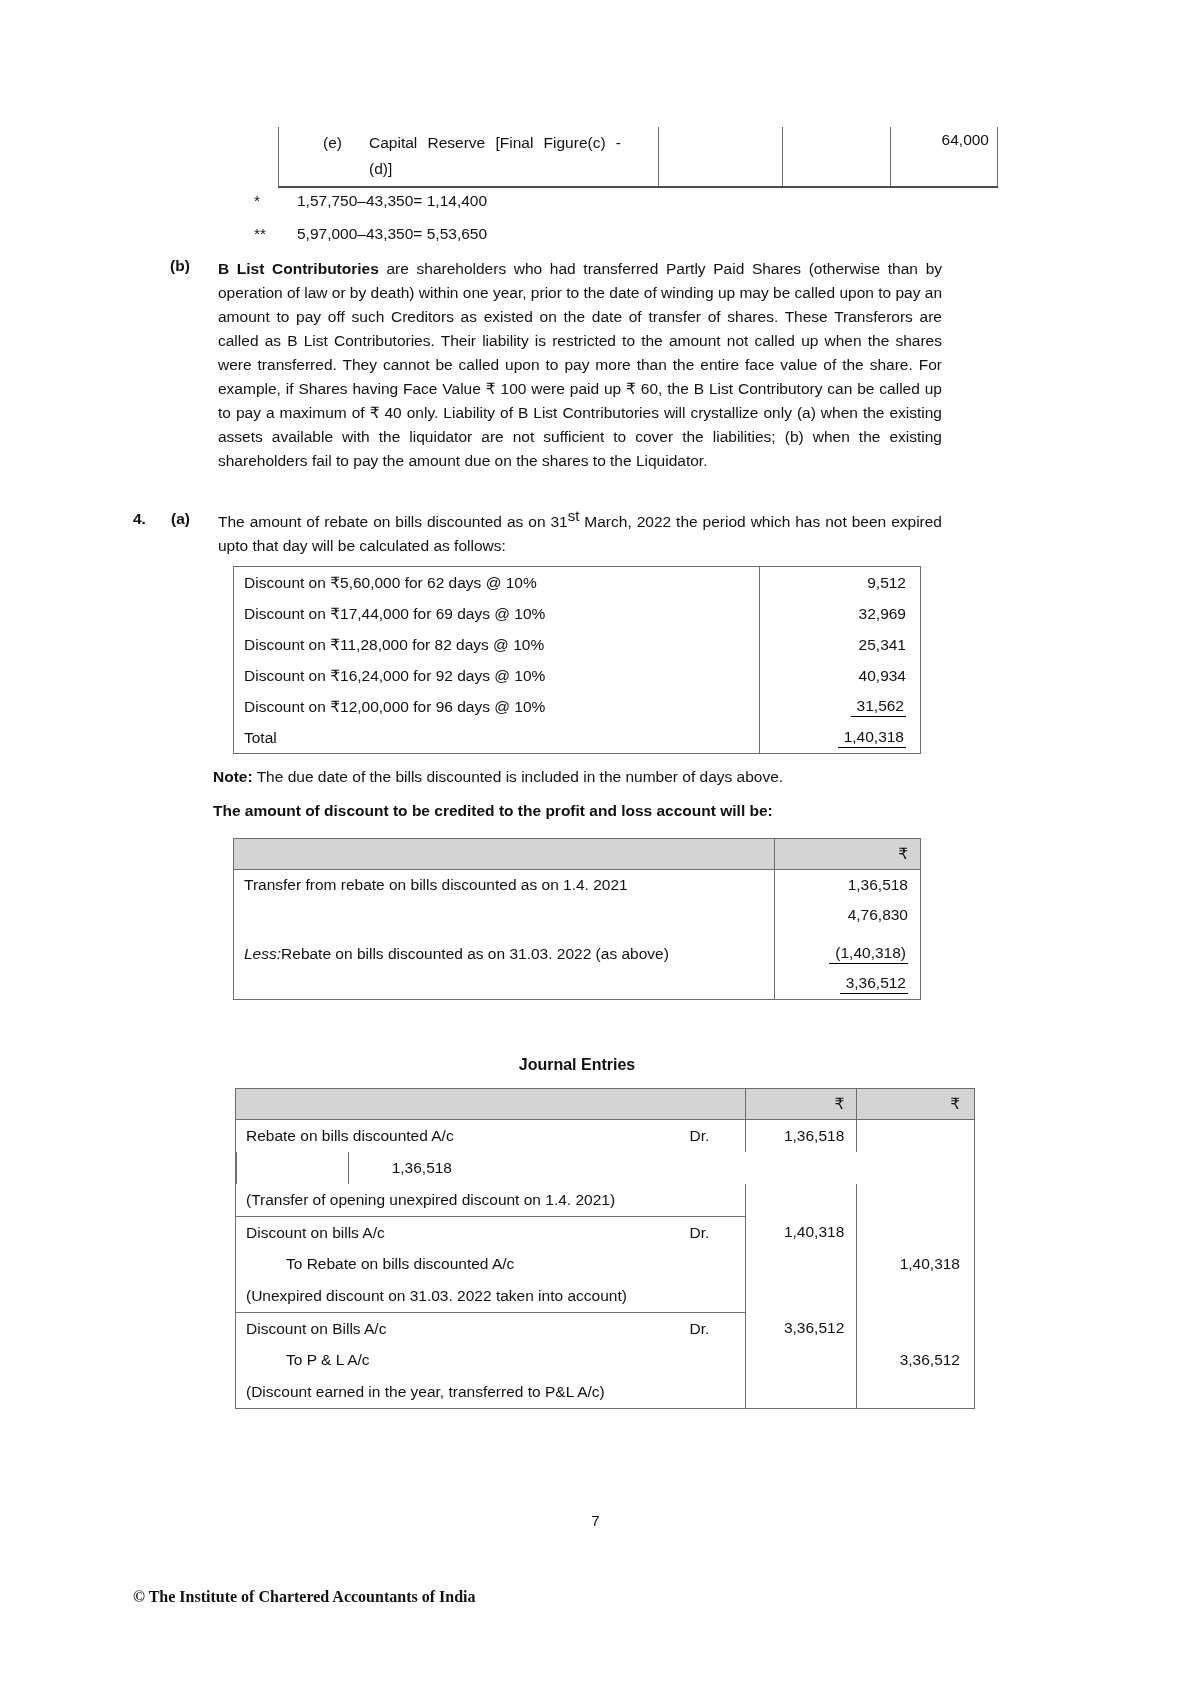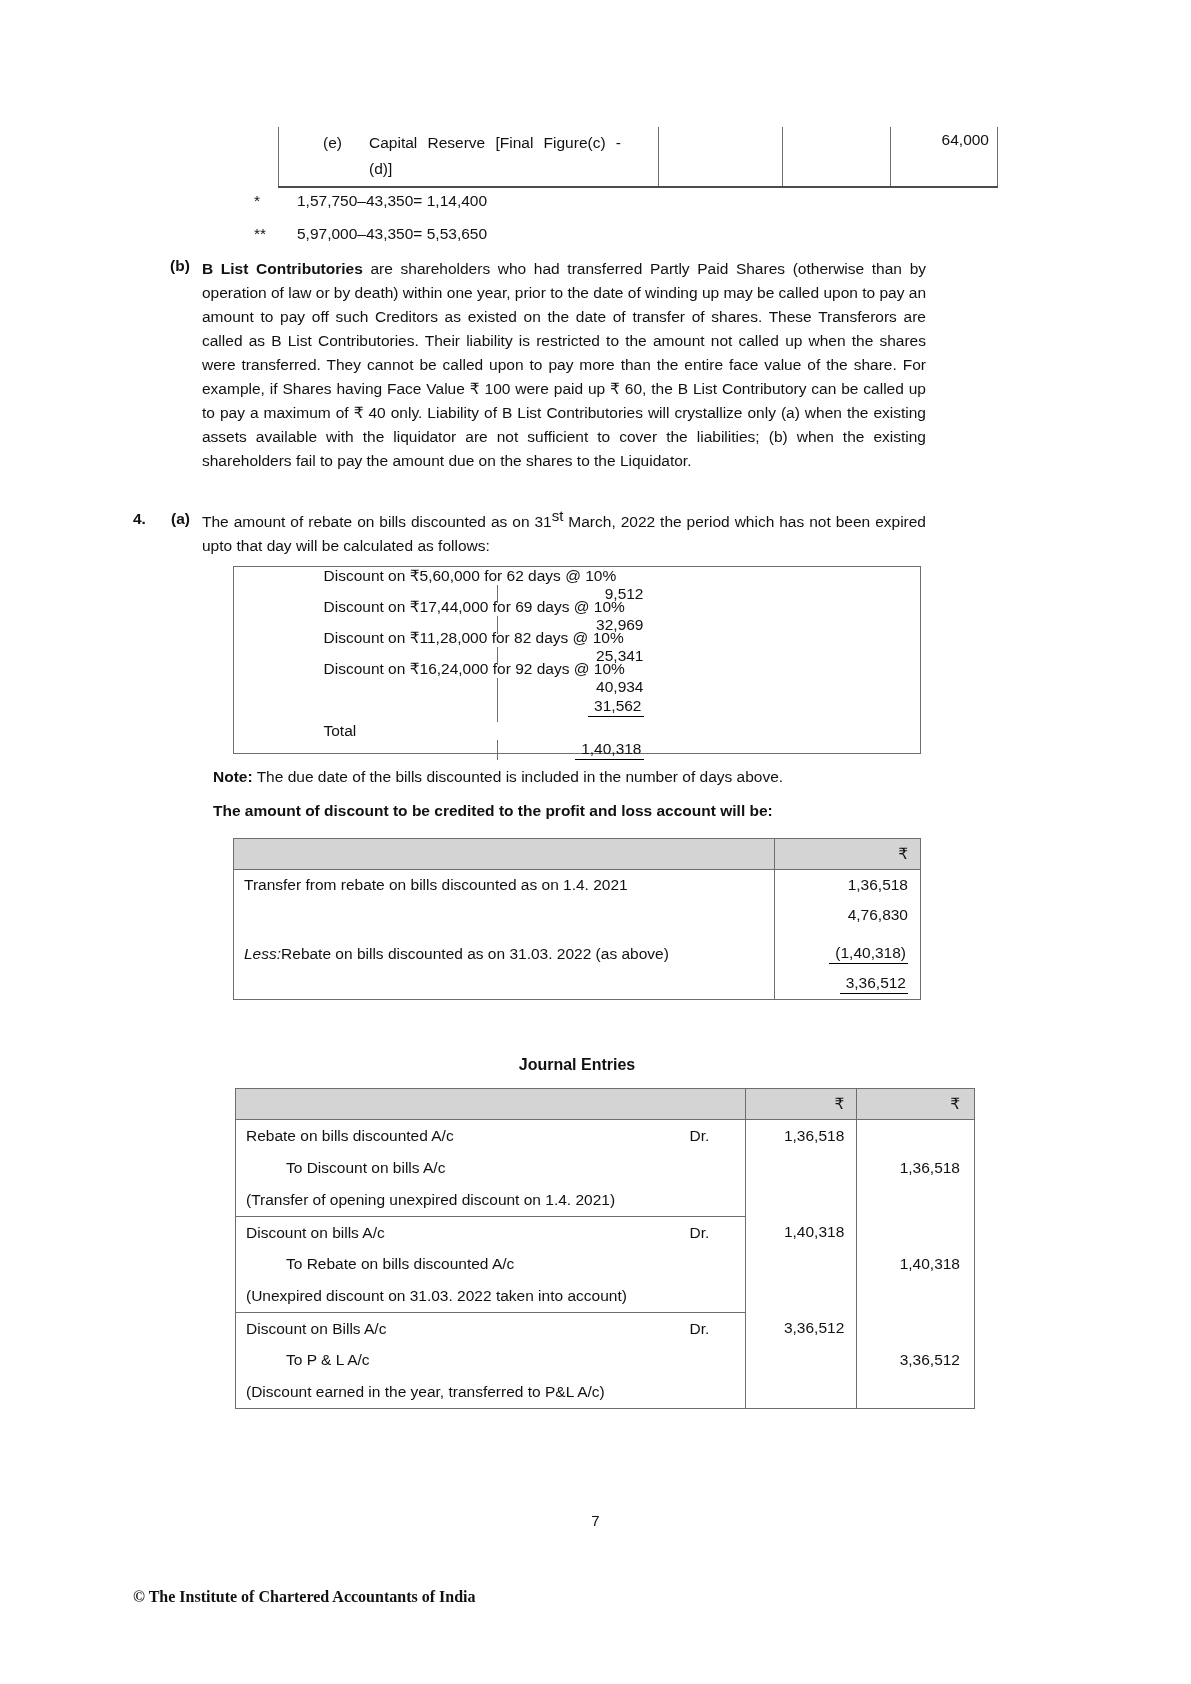--- a/index.html
+++ b/index.html
@@ -30,28 +30,28 @@
   .tt-col2{width:124px;}
   .tt-col3{width:108px;}
   .tt-amt{width:108px;text-align:right;padding:4px 8px 0 0;}
 
   
   .footnote{left:254px;width:700px;display:flex;}
   .fn-marker{width:43px;flex:none;}
 
   
   .para-label{font-weight:bold;}
-  .para-body{left:202px;width:724px;text-align:justify;line-height:24px;}
+  .para-body{left:218px;width:724px;text-align:justify;line-height:24px;}
 
   
   .tbl{box-sizing:border-box;border:1.5px solid #6e6e6e;background:#fff;}
   .trow{display:flex;align-items:center;}
   .tcell{box-sizing:border-box;height:100%;display:flex;align-items:center;padding-left:15px;}
   .tbl1{left:233px;top:566px;width:688px;}
-  .tbl1 .trow{height:31px;flex-direction:column;}
+  .tbl1 .trow{height:31px;}
   .tbl1 .c-lab{width:527px;padding-left:10px;}
   .tbl1 .c-amt{width:161px;border-left:1.5px solid #6e6e6e;justify-content:flex-end;padding-right:14px;}
 
   .tbl2{left:233px;top:838px;width:688px;}
   .tbl2 .thead{height:30px;background:#d4d4d4;border-bottom:1.5px solid #6e6e6e;}
   .tbl2 .trow{height:30px;}
   .tbl2 .spacer{height:9px;}
   .tbl2 .c-lab{width:542px;padding-left:10px;}
   .tbl2 .c-amt{width:146px;border-left:1.5px solid #6e6e6e;justify-content:flex-end;padding-right:12px;}
   .tbl2 .thead .c-lab{border:none;}
@@ -127,20 +127,21 @@
           <span>25,341</span>
         </div>
     </div>
     <div class="trow">
       <div class="tcell c-lab">Discount on ₹16,24,000 for 92 days @ 10%</div>
       <div class="tcell c-amt">
           <span>40,934</span>
         </div>
     </div>
     <div class="trow">
+      <div class="tcell c-lab">Discount on ₹12,00,000 for 96 days @ 10%</div>
       <div class="tcell c-amt">
           <span class="u">31,562</span>
         </div>
     </div>
     <div class="trow">
       <div class="tcell c-lab">Total</div>
       <div class="tcell c-amt">
           <span class="u">1,40,318</span>
         </div>
     </div>
@@ -207,23 +208,20 @@
           <span class="jdr">Dr.</span>
         </div>
       <div class="tcell c2">
           <span>1,36,518</span>
         </div>
       <div class="tcell c3">
           <span></span>
         </div>
     </div>
     <div class="trow ind">
-      <div class="tcell c1">
-          <span class="jtext">To Discount on bills A/c</span>
-        </div>
       <div class="tcell c2"></div>
       <div class="tcell c3">
           <span>1,36,518</span>
         </div>
     </div>
     <div class="trow">
       <div class="tcell c1">
           <span class="jtext">(Transfer of opening unexpired discount on 1.4. 2021)</span>
         </div>
       <div class="tcell c2"></div>

